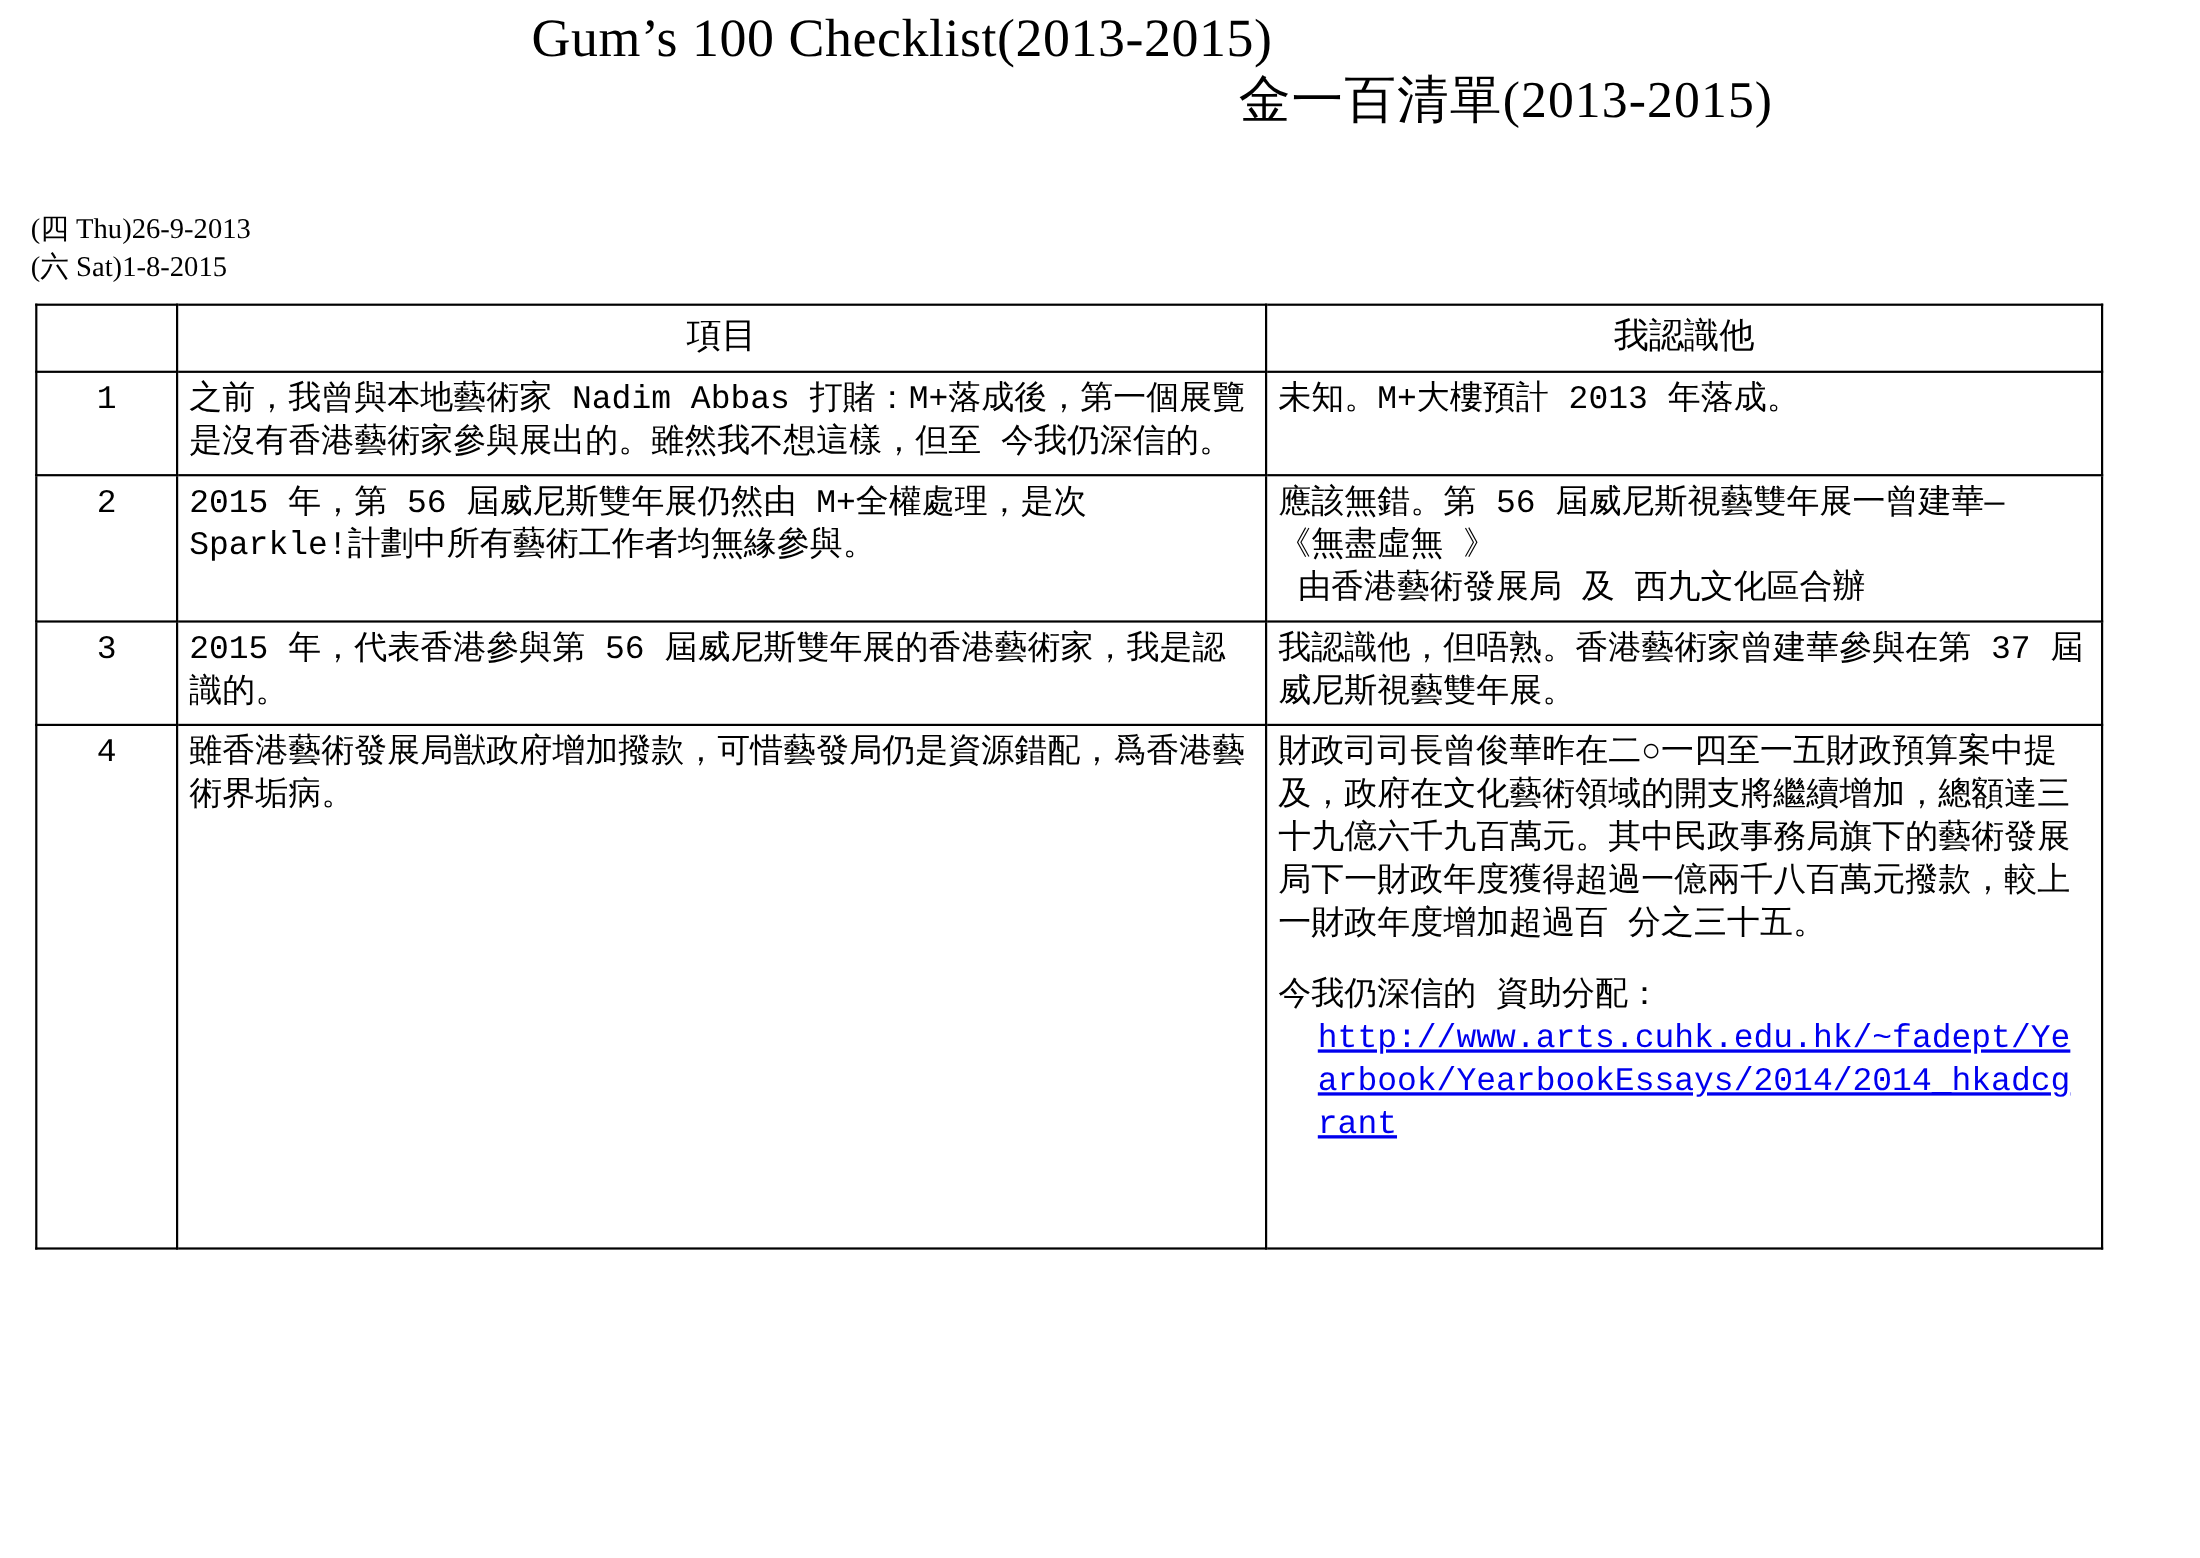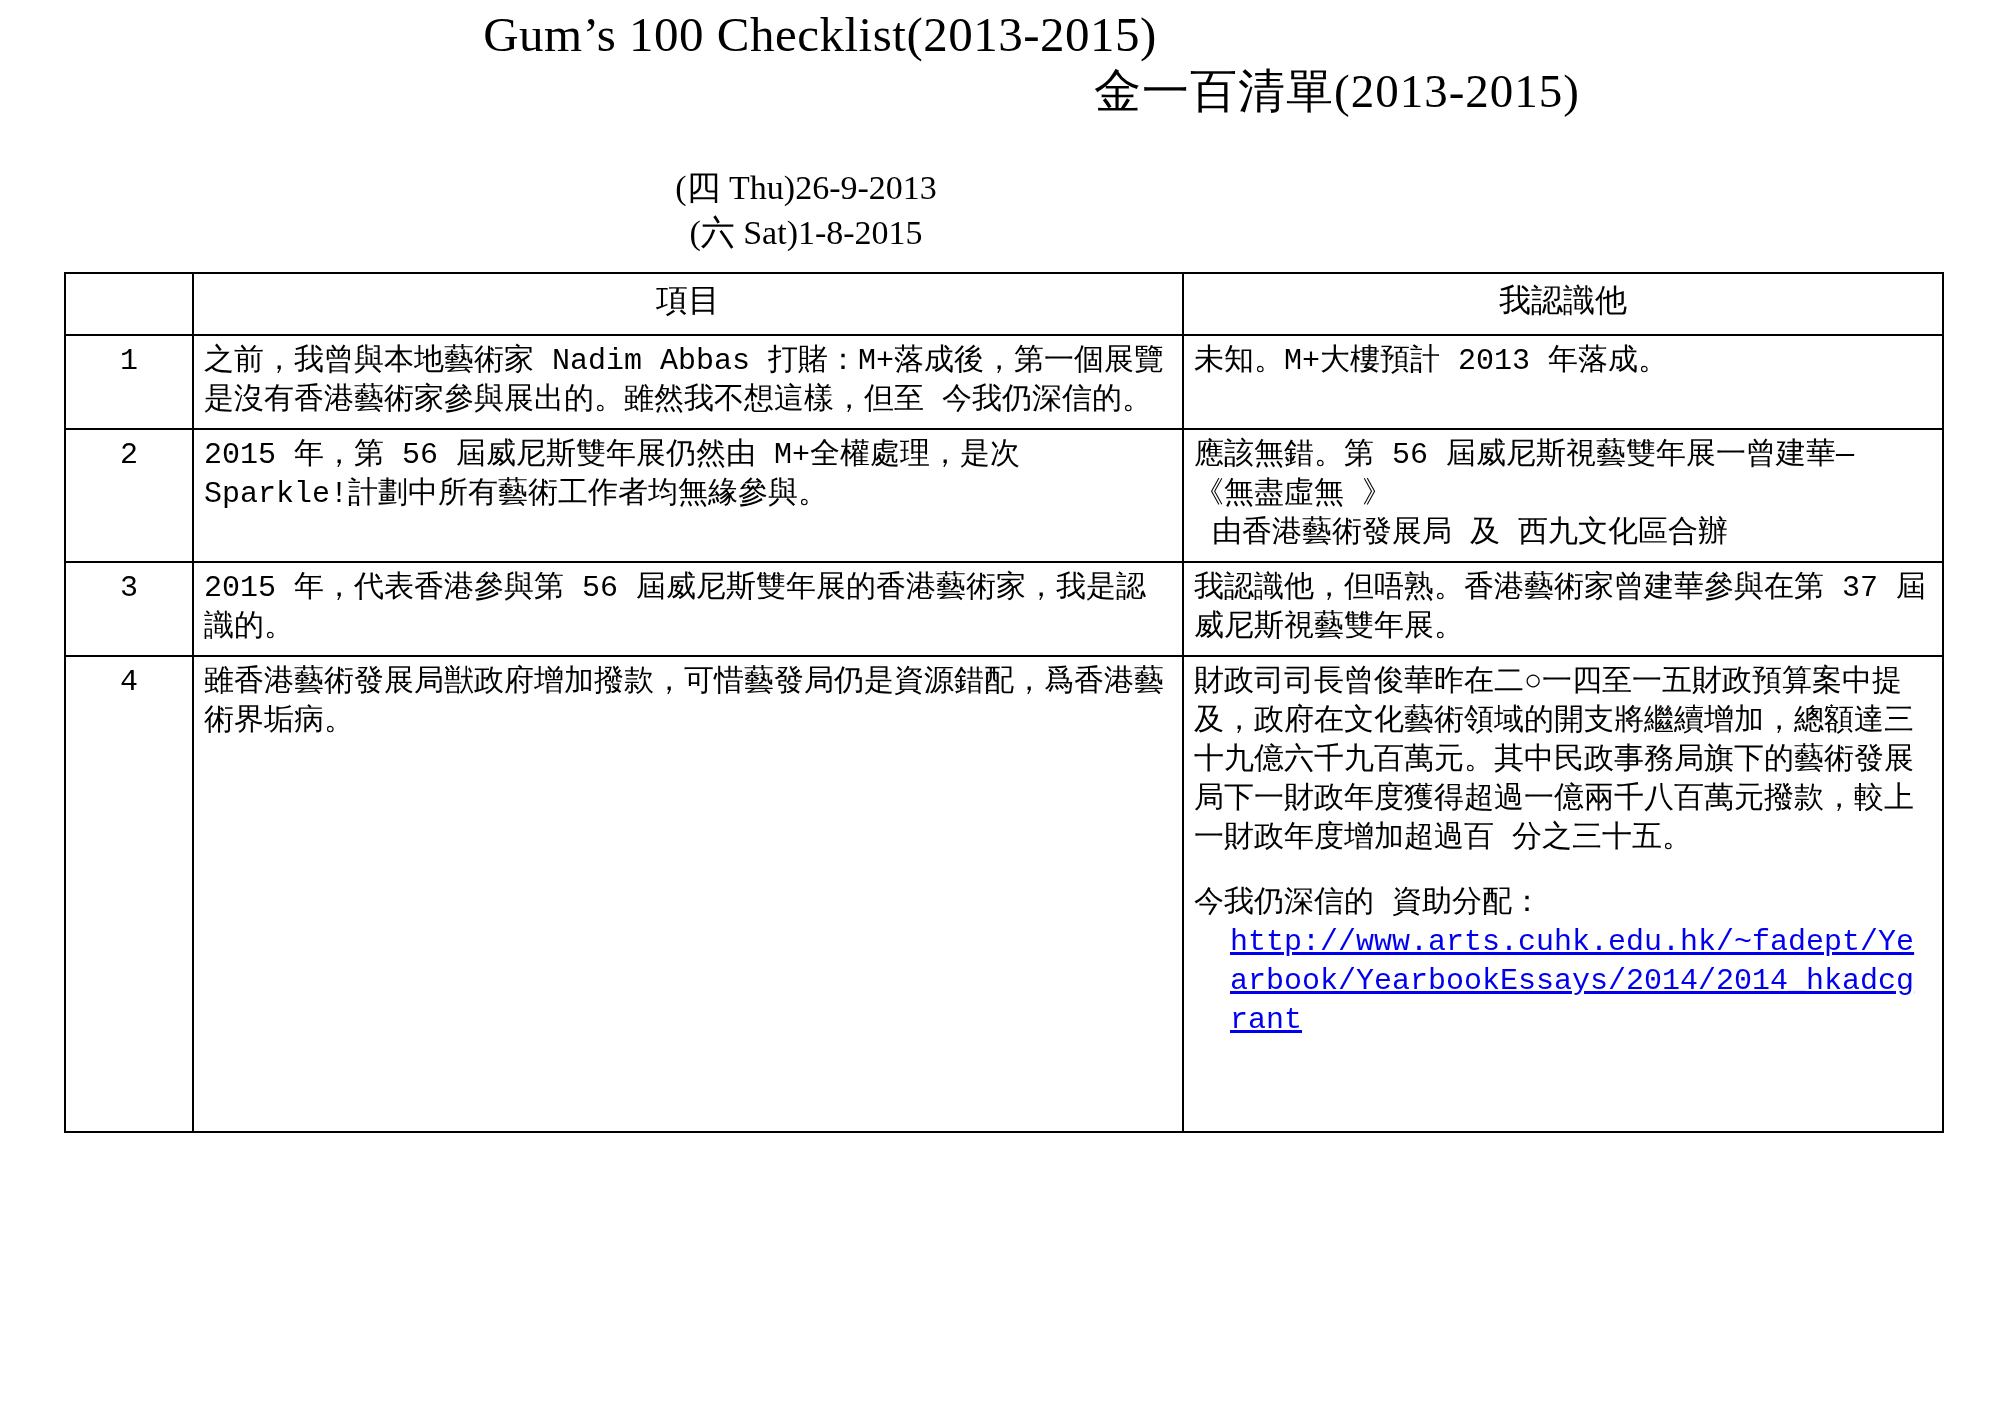--- a/index.html
+++ b/index.html
@@ -12,42 +12,42 @@
     height: 1416px;
     font-family: "Liberation Serif", "DejaVu Serif", serif;
     color: #000000;
     overflow: hidden;
   }
   .page {
     position: relative;
     width: 1640px;
     height: 1416px;
     box-sizing: border-box;
-    padding: 0 60px;
+    padding: 0 28px;
   }
   .title-block {
     text-align: center;
     padding-top: 6px;
   }
   .title-en {
     font-size: 49px;
     line-height: 1.18;
     letter-spacing: 0.5px;
   }
   .title-zh {
     font-size: 47px;
     line-height: 1.18;
     letter-spacing: 1px;
     text-align: right;
   }
   .dates {
-    text-align: center;
+    text-align: left;
     padding-right: 28px;
-    margin-top: 47px;
-    font-size: 34px;
+    margin-top: 72px;
+    font-size: 26px;
     line-height: 1.32;
   }
   .checklist {
     margin-top: 16px;
     border-collapse: collapse;
     width: 1880px;
     margin-left: 4px;
     table-layout: fixed;
   }
   .checklist td, .checklist th {

